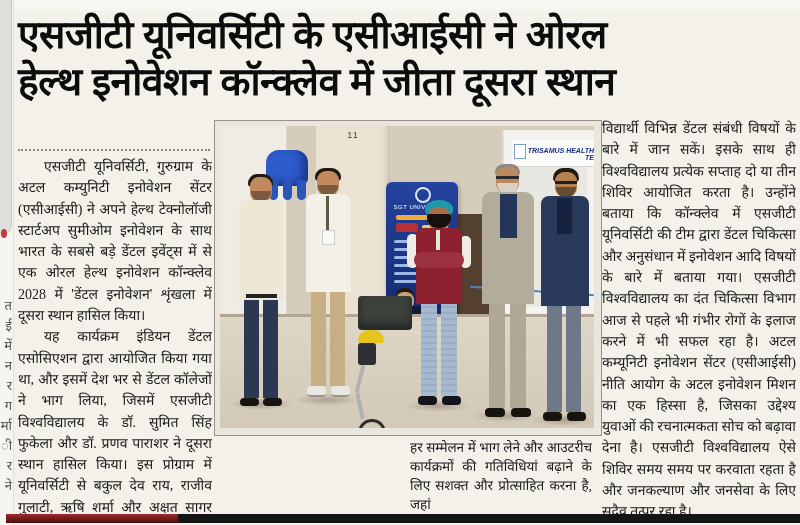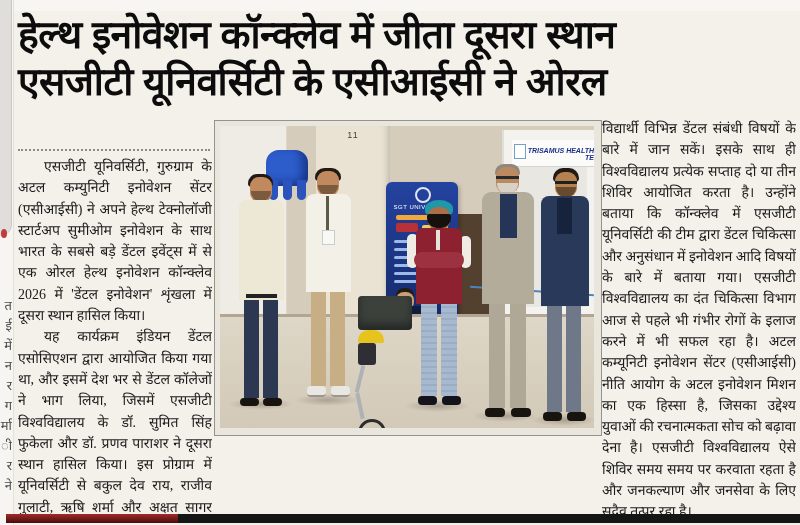--- a/index.html
+++ b/index.html
@@ -159,28 +159,28 @@
       <span>र</span>
       <span>ग</span>
       <span>र्मा</span>
       <span>ी</span>
       <span>र</span>
       <span>ने</span>
     </div>
   </div>
 
   <div class="headline">
+    <div>एसजीटी यूनिवर्सिटी के एसीआईसी ने ओरल</div>
     <div>हेल्थ इनोवेशन कॉन्क्लेव में जीता दूसरा स्थान</div>
-    <div>एसजीटी यूनिवर्सिटी के एसीआईसी ने ओरल</div>
   </div>
 
   <div class="dotrule"></div>
 
   <div class="colL">
-    <p>एसजीटी यूनिवर्सिटी, गुरुग्राम के अटल कम्युनिटी इनोवेशन सेंटर (एसीआईसी) ने अपने हेल्थ टेक्नोलॉजी स्टार्टअप सुमीओम इनोवेशन के साथ भारत के सबसे बड़े डेंटल इवेंट्स में से एक ओरल हेल्थ इनोवेशन कॉन्क्लेव 2026 में 'डेंटल इनोवेशन' शृंखला में दूसरा स्थान हासिल किया।</p>
+    <p>एसजीटी यूनिवर्सिटी, गुरुग्राम के अटल कम्युनिटी इनोवेशन सेंटर (एसीआईसी) ने अपने हेल्थ टेक्नोलॉजी स्टार्टअप सुमीओम इनोवेशन के साथ भारत के सबसे बड़े डेंटल इवेंट्स में से एक ओरल हेल्थ इनोवेशन कॉन्क्लेव 2028 में 'डेंटल इनोवेशन' शृंखला में दूसरा स्थान हासिल किया।</p>
     <p>यह कार्यक्रम इंडियन डेंटल एसोसिएशन द्वारा आयोजित किया गया था, और इसमें देश भर से डेंटल कॉलेजों ने भाग लिया, जिसमें एसजीटी विश्वविद्यालय के डॉ. सुमित सिंह फुकेला और डॉ. प्रणव पाराशर ने दूसरा स्थान हासिल किया। इस प्रोग्राम में यूनिवर्सिटी से बकुल देव राय, राजीव गुलाटी, ऋषि शर्मा और अक्षत सागर आदि शामिल रहे।</p>
   </div>
 
   <div class="photo">
     <div class="scene">
       <div class="wallL"></div>
       <div class="pillar"></div>
       <div class="pillar-num">11</div>
       <div class="tooth"></div>
       <div class="root r1"></div>
@@ -292,20 +292,21 @@
         <div class="torso"></div>
         <div class="inner"></div>
         <div class="legL"></div>
         <div class="legR"></div>
         <div class="shoe shoeL"></div>
         <div class="shoe shoeR"></div>
       </div>
     </div>
   </div>
 
+  <div class="midR">हर सम्मेलन में भाग लेने और आउटरीच कार्यक्रमों की गतिविधियां बढ़ाने के लिए सशक्त और प्रोत्साहित करना है, जहां</div>
   <div class="colR">विद्यार्थी विभिन्न डेंटल संबंधी विषयों के बारे में जान सकें। इसके साथ ही विश्वविद्यालय प्रत्येक सप्ताह दो या तीन शिविर आयोजित करता है। उन्होंने बताया कि कॉन्क्लेव में एसजीटी यूनिवर्सिटी की टीम द्वारा डेंटल चिकित्सा और अनुसंधान में इनोवेशन आदि विषयों के बारे में बताया गया। एसजीटी विश्वविद्यालय का दंत चिकित्सा विभाग आज से पहले भी गंभीर रोगों के इलाज करने में भी सफल रहा है। अटल कम्यूनिटी इनोवेशन सेंटर (एसीआईसी) नीति आयोग के अटल इनोवेशन मिशन का एक हिस्सा है, जिसका उद्देश्य युवाओं की रचनात्मकता सोच को बढ़ावा देना है। एसजीटी विश्वविद्यालय ऐसे शिविर समय समय पर करवाता रहता है और जनकल्याण और जनसेवा के लिए सदैव तत्पर रहा है।</div>
 
   <div class="botrule">
     <div class="red"></div>
     <div class="blk"></div>
   </div>
 
 </div>
 
 </body></html>

